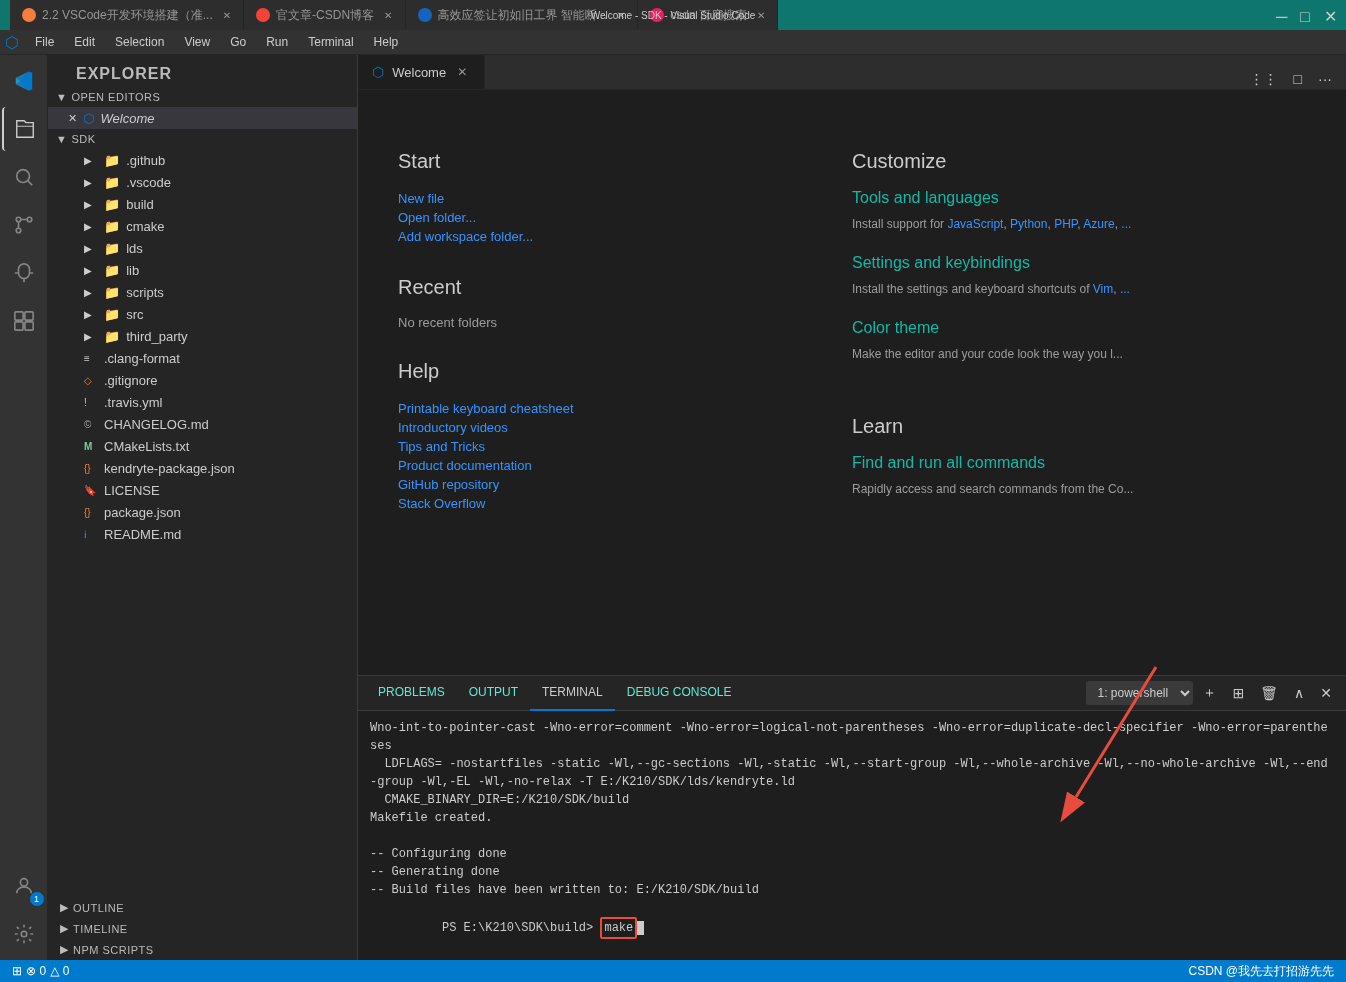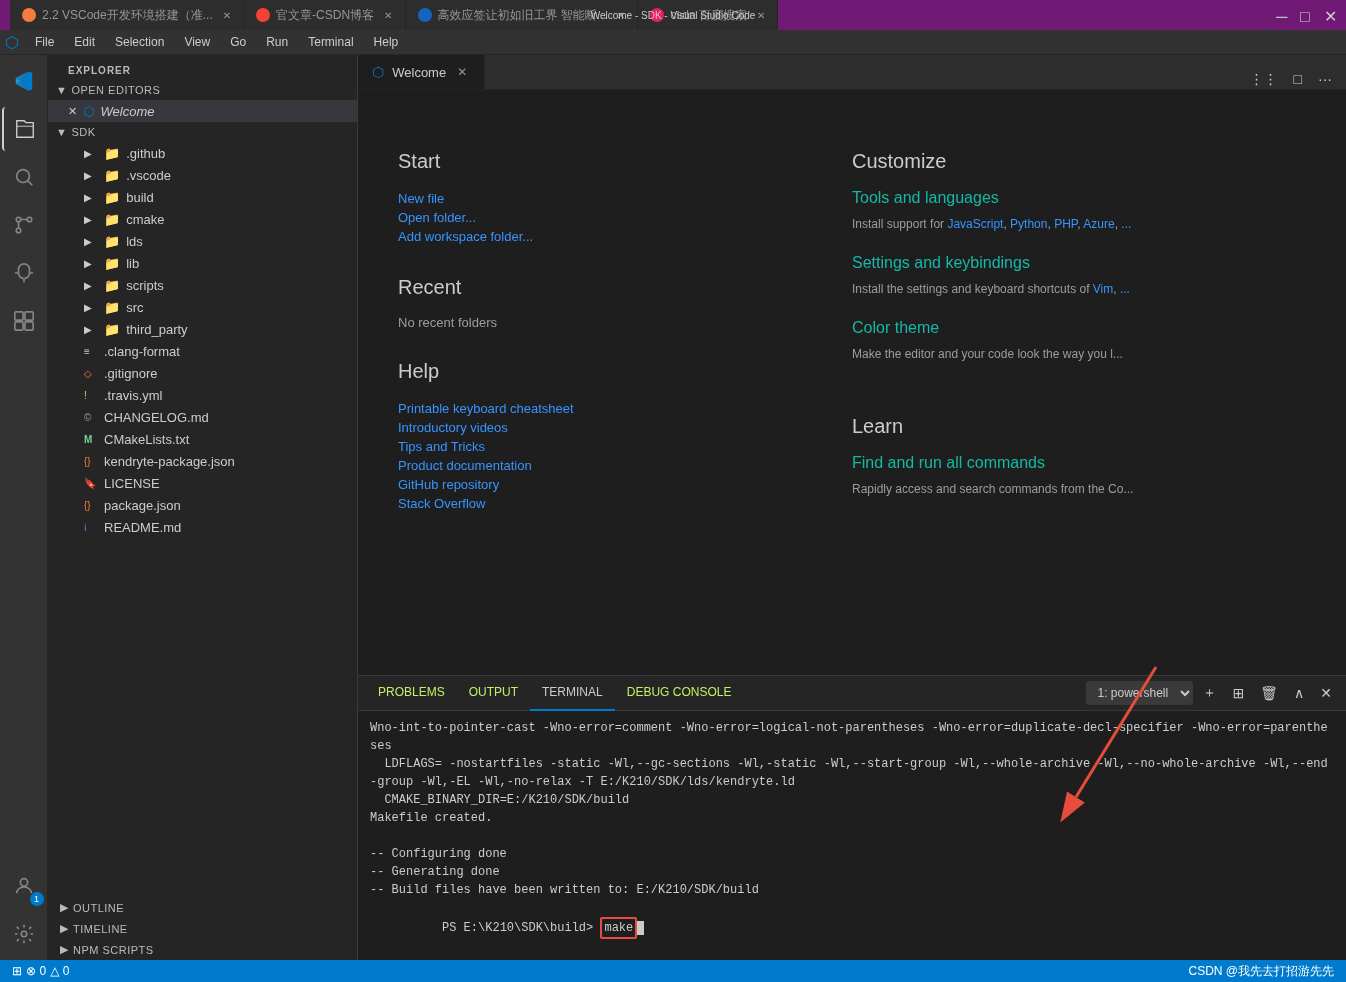--- a/index.html
+++ b/index.html
@@ -10,21 +10,21 @@
       font-family: 'Segoe UI', Tahoma, Geneva, Verdana, sans-serif;
       font-size: 13px;
       color: #cccccc;
       overflow: hidden;
       position: relative;
     }
 
     
     .title-bar {
       height: 30px;
-      background: #701a75;
+      background: #0f766e;
       display: flex;
       align-items: center;
       justify-content: space-between;
       padding: 0 10px;
       position: relative;
     }
     .title-bar-tabs {
       display: flex;
       align-items: center;
       gap: 0;
@@ -132,25 +132,26 @@
     .sidebar {
       width: 310px;
       background: #252526;
       display: flex;
       flex-direction: column;
       border-right: 1px solid #3a3a3a;
       overflow: hidden;
     }
     .sidebar-header {
       padding: 10px 12px 4px 20px;
-      font-size: 10px;
+      font-size: 16px;
       color: #bbbbbb;
       letter-spacing: 1px;
       text-transform: uppercase;
       font-weight: 600;
+      margin-left: 8px;
     }
     .sidebar-section {
       padding: 0;
     }
     .sidebar-section-header {
       padding: 4px 8px;
       font-size: 11px;
       color: #bbbbbb;
       letter-spacing: 0.5px;
       cursor: pointer;
@@ -301,21 +302,21 @@
       padding: 0 8px;
       gap: 0;
       border-bottom: 1px solid #3a3a3a;
     }
     .terminal-tab {
       padding: 0 12px;
       height: 35px;
       display: flex;
       align-items: center;
       font-size: 12px;
-      color: #bef264;
+      color: #5eead4;
       cursor: pointer;
       border-bottom: 2px solid transparent;
     }
     .terminal-tab.active {
       color: #cccccc;
       border-bottom: 2px solid #007acc;
     }
     .terminal-tab-controls {
       margin-left: auto;
       display: flex;

